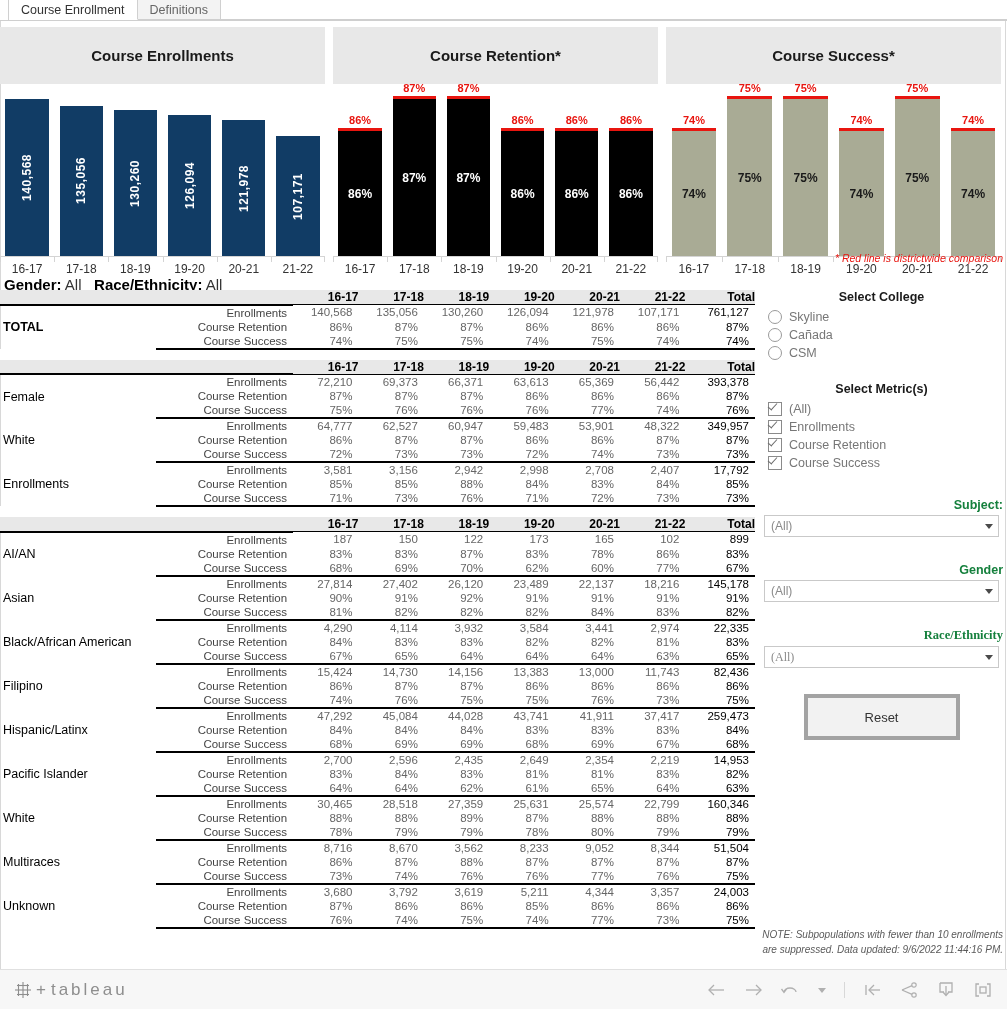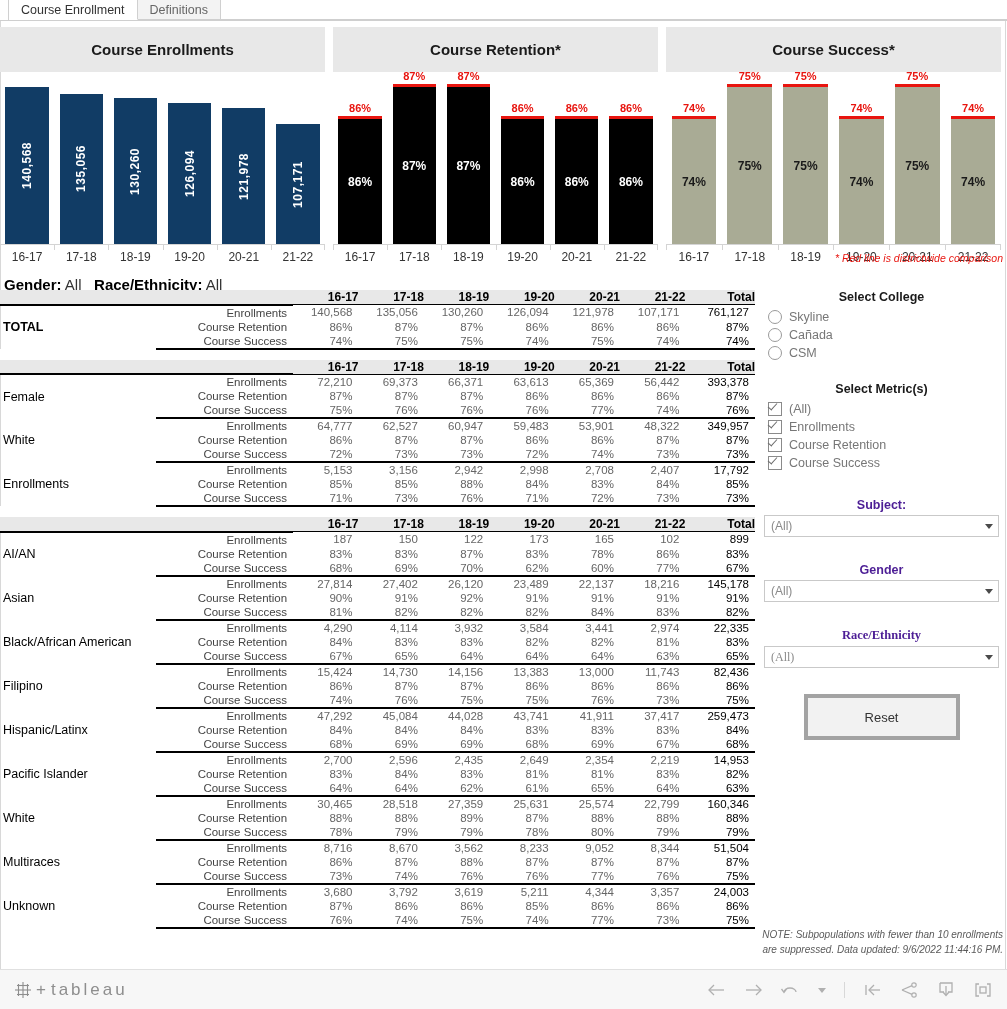--- a/index.html
+++ b/index.html
@@ -26,21 +26,21 @@
     border-bottom:1px solid #cfcfcf;
   }
   .tab.active{background:#ffffff;color:#333333;border-bottom:1px solid #ffffff;}
   #tabfill{flex:1;border-bottom:1px solid #cfcfcf;}
 
   
   #charts{display:flex;gap:8px;padding:6px 0 0 0;}
   .chartbox{position:relative;}
   .chart-title{
     background:#e8e8e8;text-align:center;font-weight:bold;
-    font-size:15px;color:#1a1a1a;padding:14px 0;
+    font-size:15px;color:#1a1a1a;padding:20px 0;
   }
   .plot{position:relative;height:160px;margin-top:12px;}
   .bars{display:flex;height:100%;align-items:flex-end;}
   .barcol{flex:1;display:flex;flex-direction:column;align-items:center;justify-content:flex-end;height:100%;position:relative;}
   .bar{width:80%;position:relative;display:flex;align-items:center;justify-content:center;}
   .bar-vlabel{
     writing-mode:vertical-rl;transform:rotate(180deg);
     color:#ffffff;font-weight:bold;font-size:12px;letter-spacing:.5px;
   }
   .bar-label-in{font-weight:bold;font-size:12px;}
@@ -82,21 +82,21 @@
 
   
   #side{position:absolute;left:760px;top:290px;width:243px;}
   .side-title{text-align:center;font-weight:bold;font-size:12.5px;color:#1a1a1a;margin:0 0 4px 0;}
   .radio-row,.check-row{display:flex;align-items:center;gap:7px;padding:2px 0 2px 8px;color:#777;font-size:12.5px;cursor:pointer;}
   .radio{width:12px;height:12px;border:1px solid #9a9a9a;border-radius:50%;background:#fff;display:inline-block;position:relative;flex:none;}
   .radio.on:after{content:"";position:absolute;left:2.5px;top:2.5px;width:6px;height:6px;border-radius:50%;background:#5a5a5a;}
   .cbox{width:12px;height:12px;border:1px solid #8a8a8a;background:#fff;display:inline-block;position:relative;flex:none;}
   .cbox.on:after{content:"";position:absolute;left:1px;top:-2px;width:4px;height:8px;border:solid #6d6d6d;border-width:0 1.6px 1.6px 0;transform:rotate(42deg);}
   .gap{height:20px;}
-  .fld-title{text-align:center;font-weight:bold;font-size:12.5px;color:#4c1d95;margin:0 0 3px 0;}
+  .fld-title{text-align:right;font-weight:bold;font-size:12.5px;color:#15803d;margin:0 0 3px 0;}
   .dd{
     height:20px;border:1px solid #c9c9c9;background:#fff;display:flex;align-items:center;
     justify-content:space-between;padding:0 5px 0 6px;color:#8a8a8a;font-size:12px;cursor:pointer;margin:0 4px;
   }
   .caret{width:0;height:0;border-left:4.5px solid transparent;border-right:4.5px solid transparent;border-top:5px solid #4a4a4a;}
   #resetbtn{
     margin:26px auto 0 auto;width:148px;height:38px;border:4px solid #a3a3a3;background:#f2f2f2;
     display:flex;align-items:center;justify-content:center;font-size:13px;color:#333;cursor:pointer;
   }
   #note{
@@ -434,21 +434,21 @@
           <td class="val">73%</td>
           <td class="val">73%</td>
           <td class="val">72%</td>
           <td class="val">74%</td>
           <td class="val">73%</td>
           <td class="total">73%</td>
         </tr>
         <tr class="datarow">
           <td class="group" rowspan="3">Enrollments</td>
           <td class="metric">Enrollments</td>
-          <td class="val">5,153</td>
+          <td class="val">3,581</td>
           <td class="val">3,156</td>
           <td class="val">2,942</td>
           <td class="val">2,998</td>
           <td class="val">2,708</td>
           <td class="val">2,407</td>
           <td class="total">17,792</td>
         </tr>
         <tr class="datarow">
           <td class="metric">Course Retention</td>
           <td class="val">85%</td>

